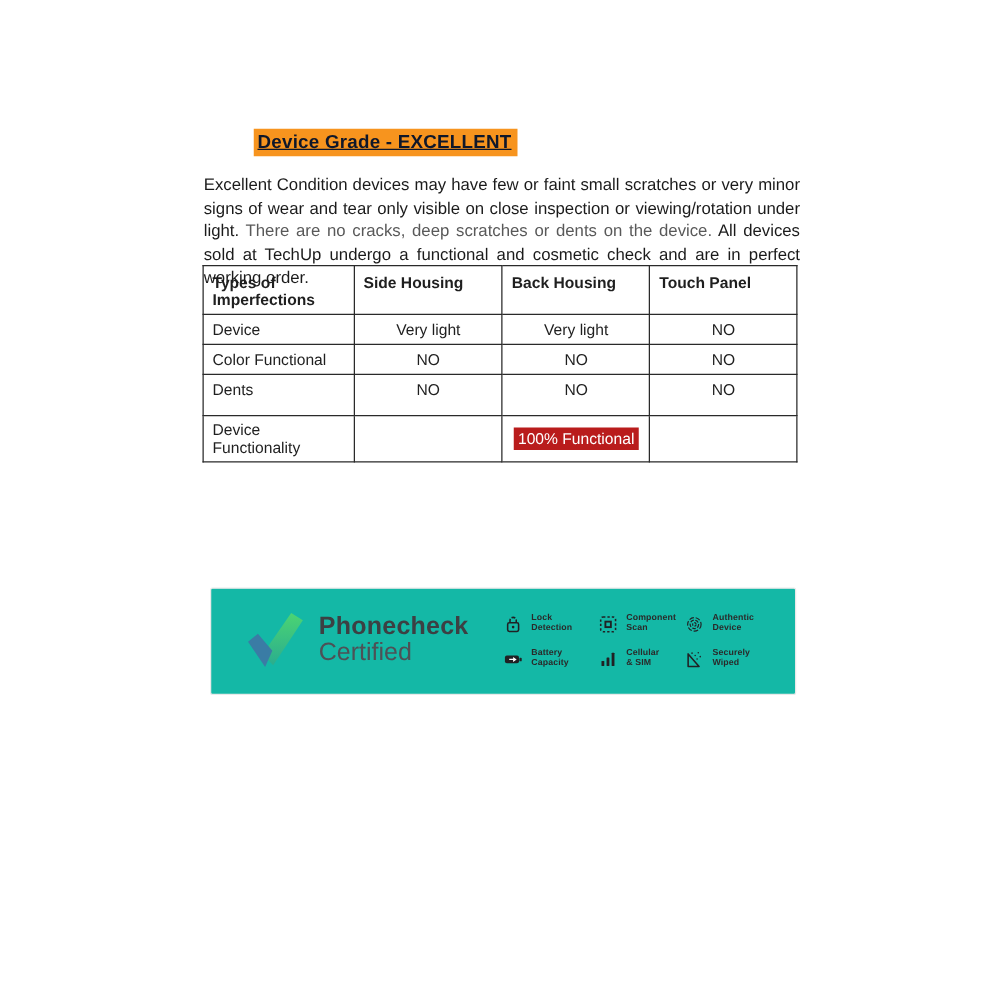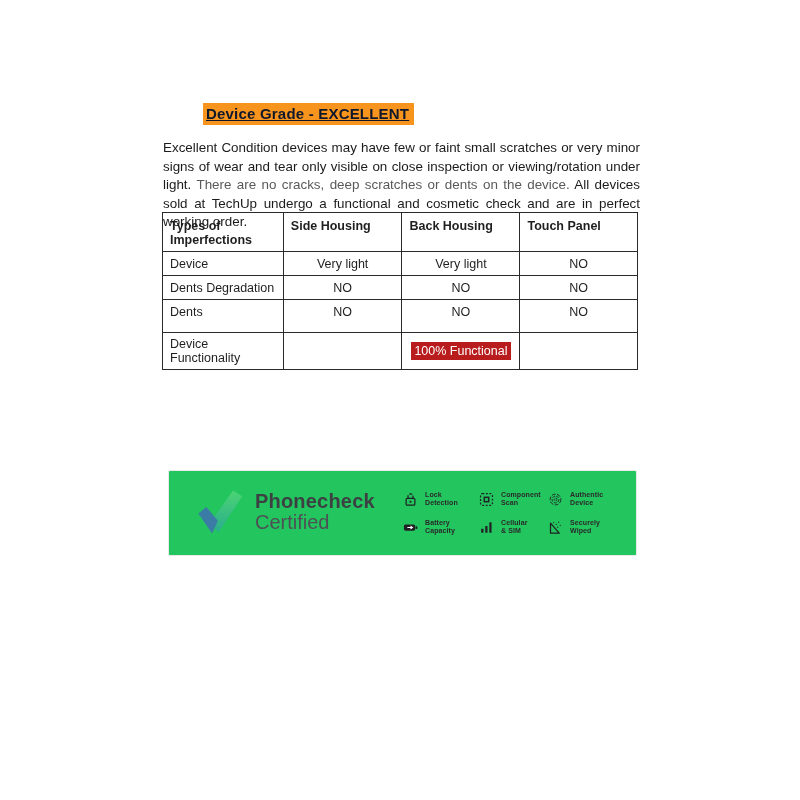--- a/index.html
+++ b/index.html
@@ -82,21 +82,21 @@
     white-space: nowrap;
   }
 
   
   .cert-badge {
     position: absolute;
     left: 168px;
     top: 470px;
     width: 469px;
     height: 86px;
-    background: #22c55e;
+    background: #14b8a6;
     border: 1px solid #e9e9e9;
     border-radius: 2px;
   }
   .logo-row {
     position: absolute;
     left: 28px;
     top: 17px;
     display: flex;
     align-items: center;
   }
@@ -170,21 +170,21 @@
       <th>Back Housing</th>
       <th>Touch Panel</th>
     </tr>
     <tr class="row-normal">
       <td class="first">Device</td>
       <td>Very light</td>
       <td>Very light</td>
       <td>NO</td>
     </tr>
     <tr class="row-normal">
-      <td class="first">Dents Degradation</td>
+      <td class="first">Color Functional</td>
       <td>NO</td>
       <td>NO</td>
       <td>NO</td>
     </tr>
     <tr class="row-tall">
       <td class="first">Dents</td>
       <td>NO</td>
       <td>NO</td>
       <td>NO</td>
     </tr>

